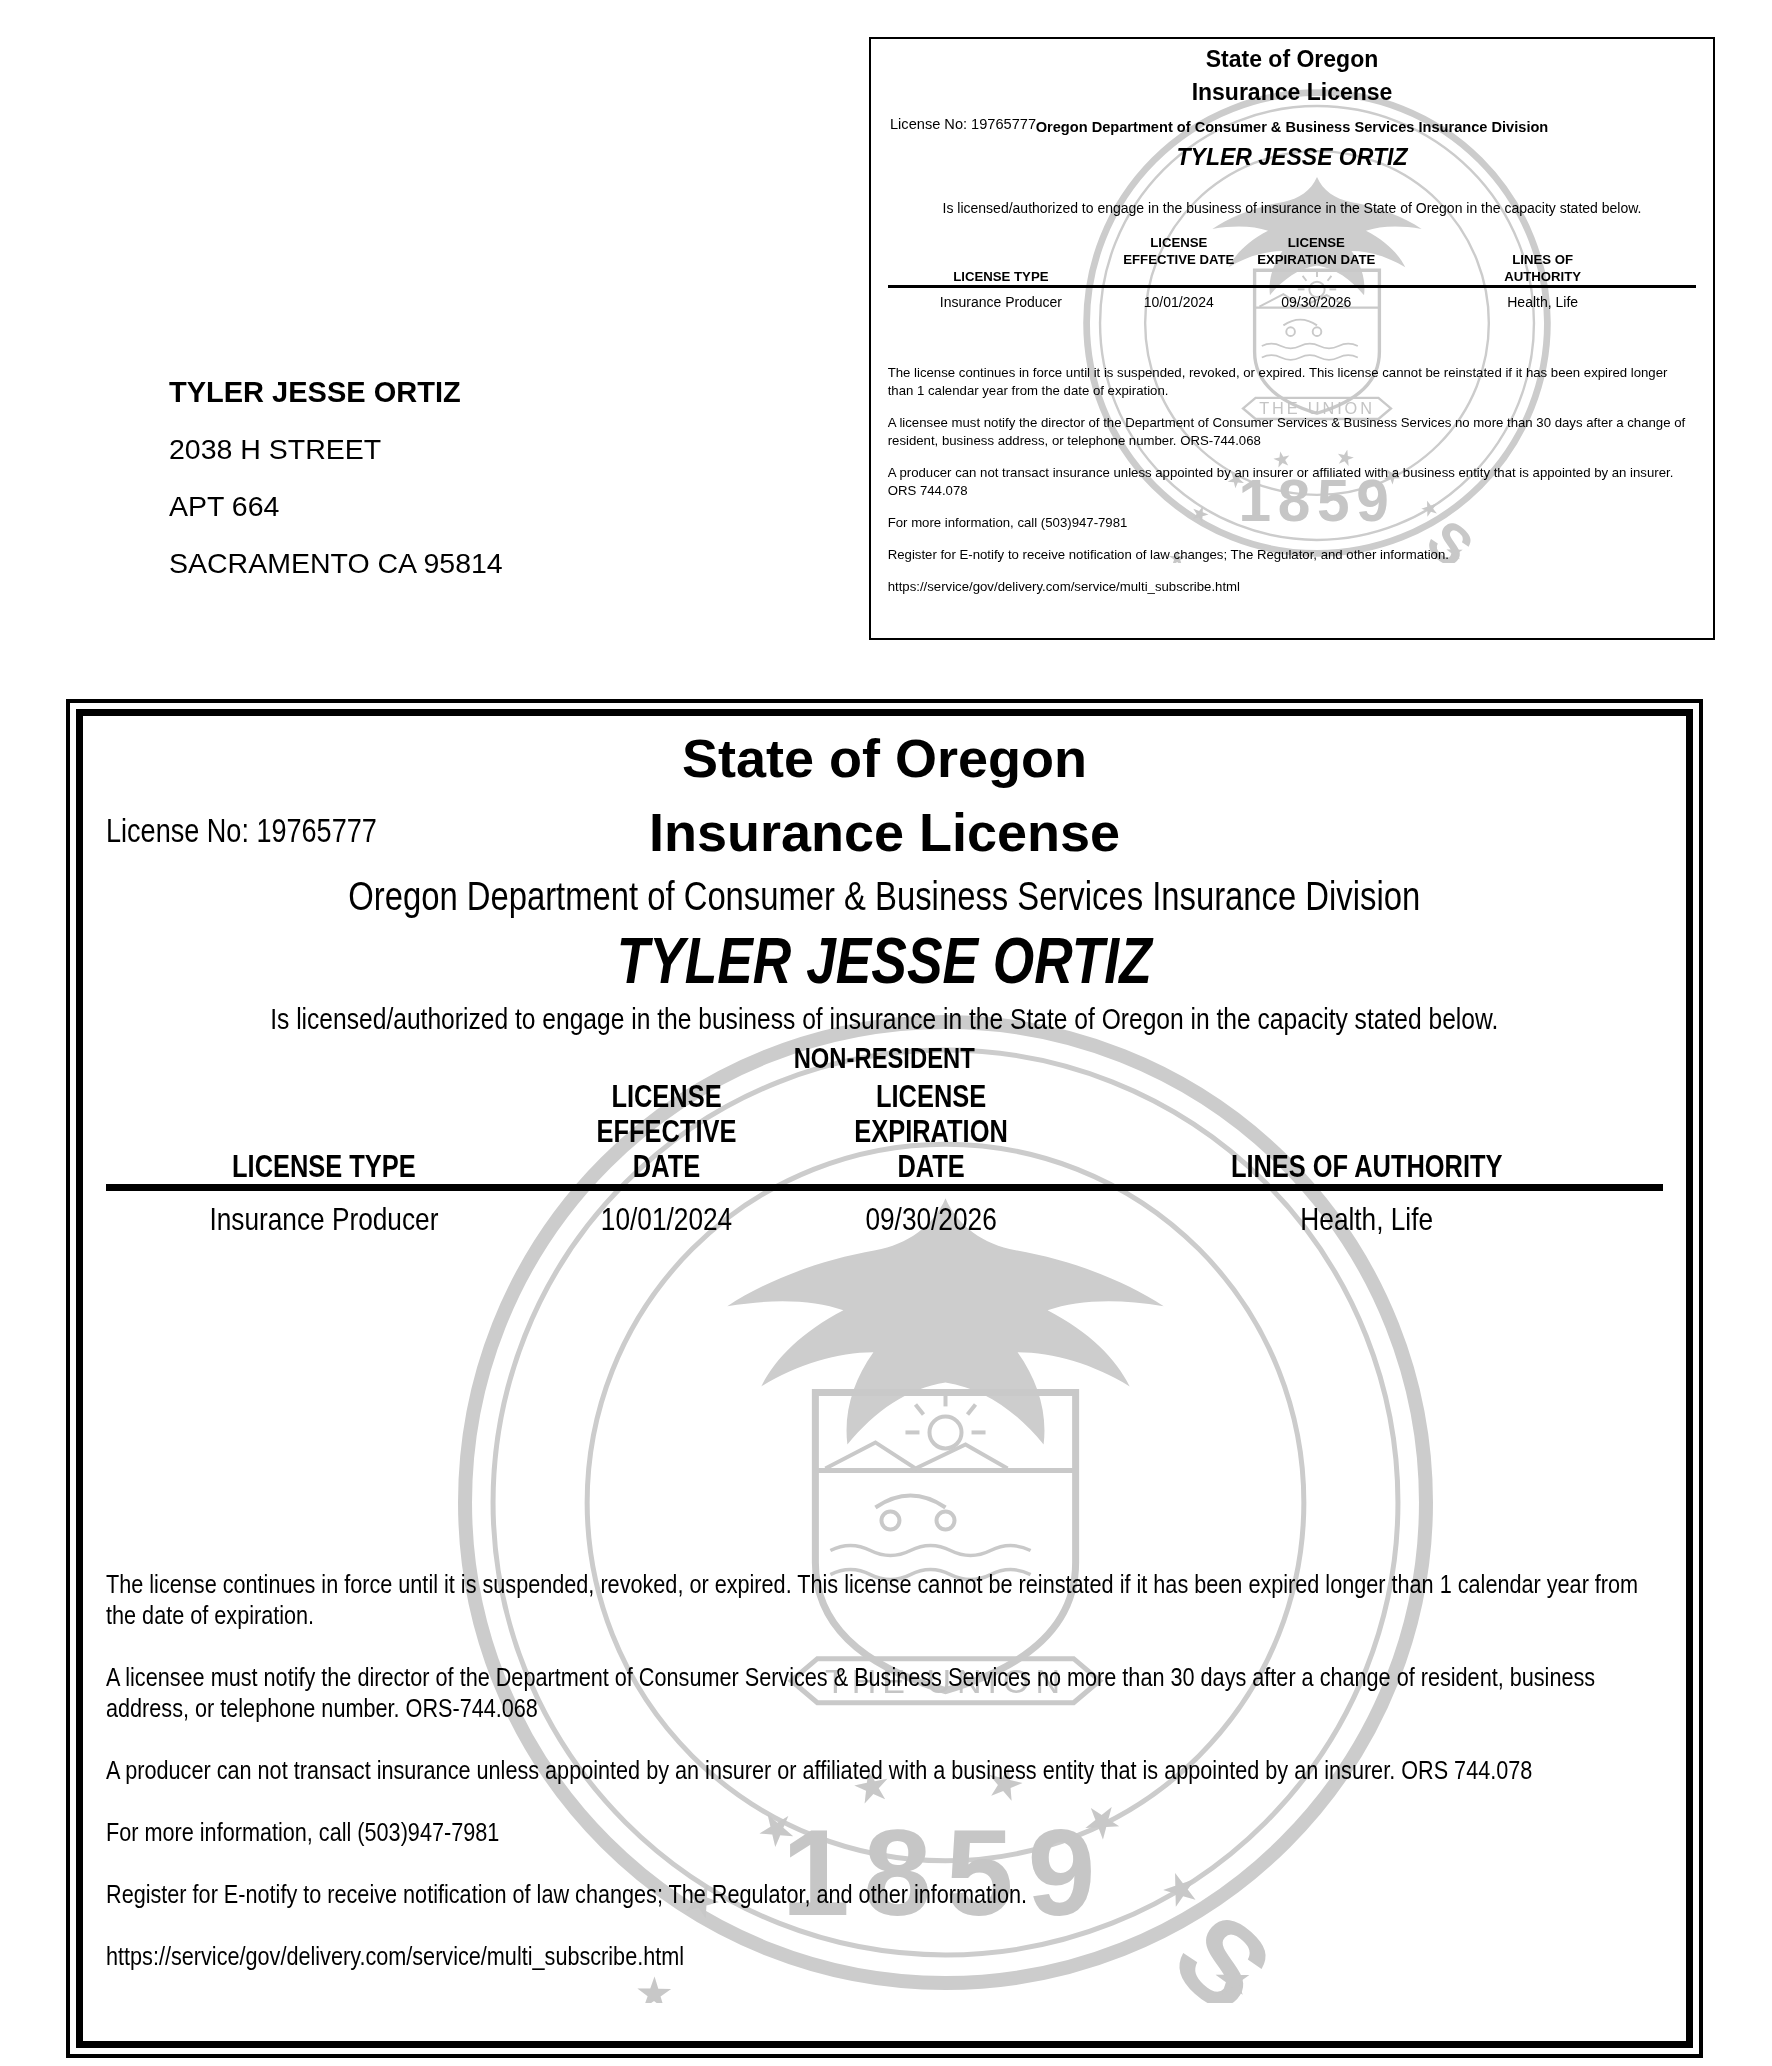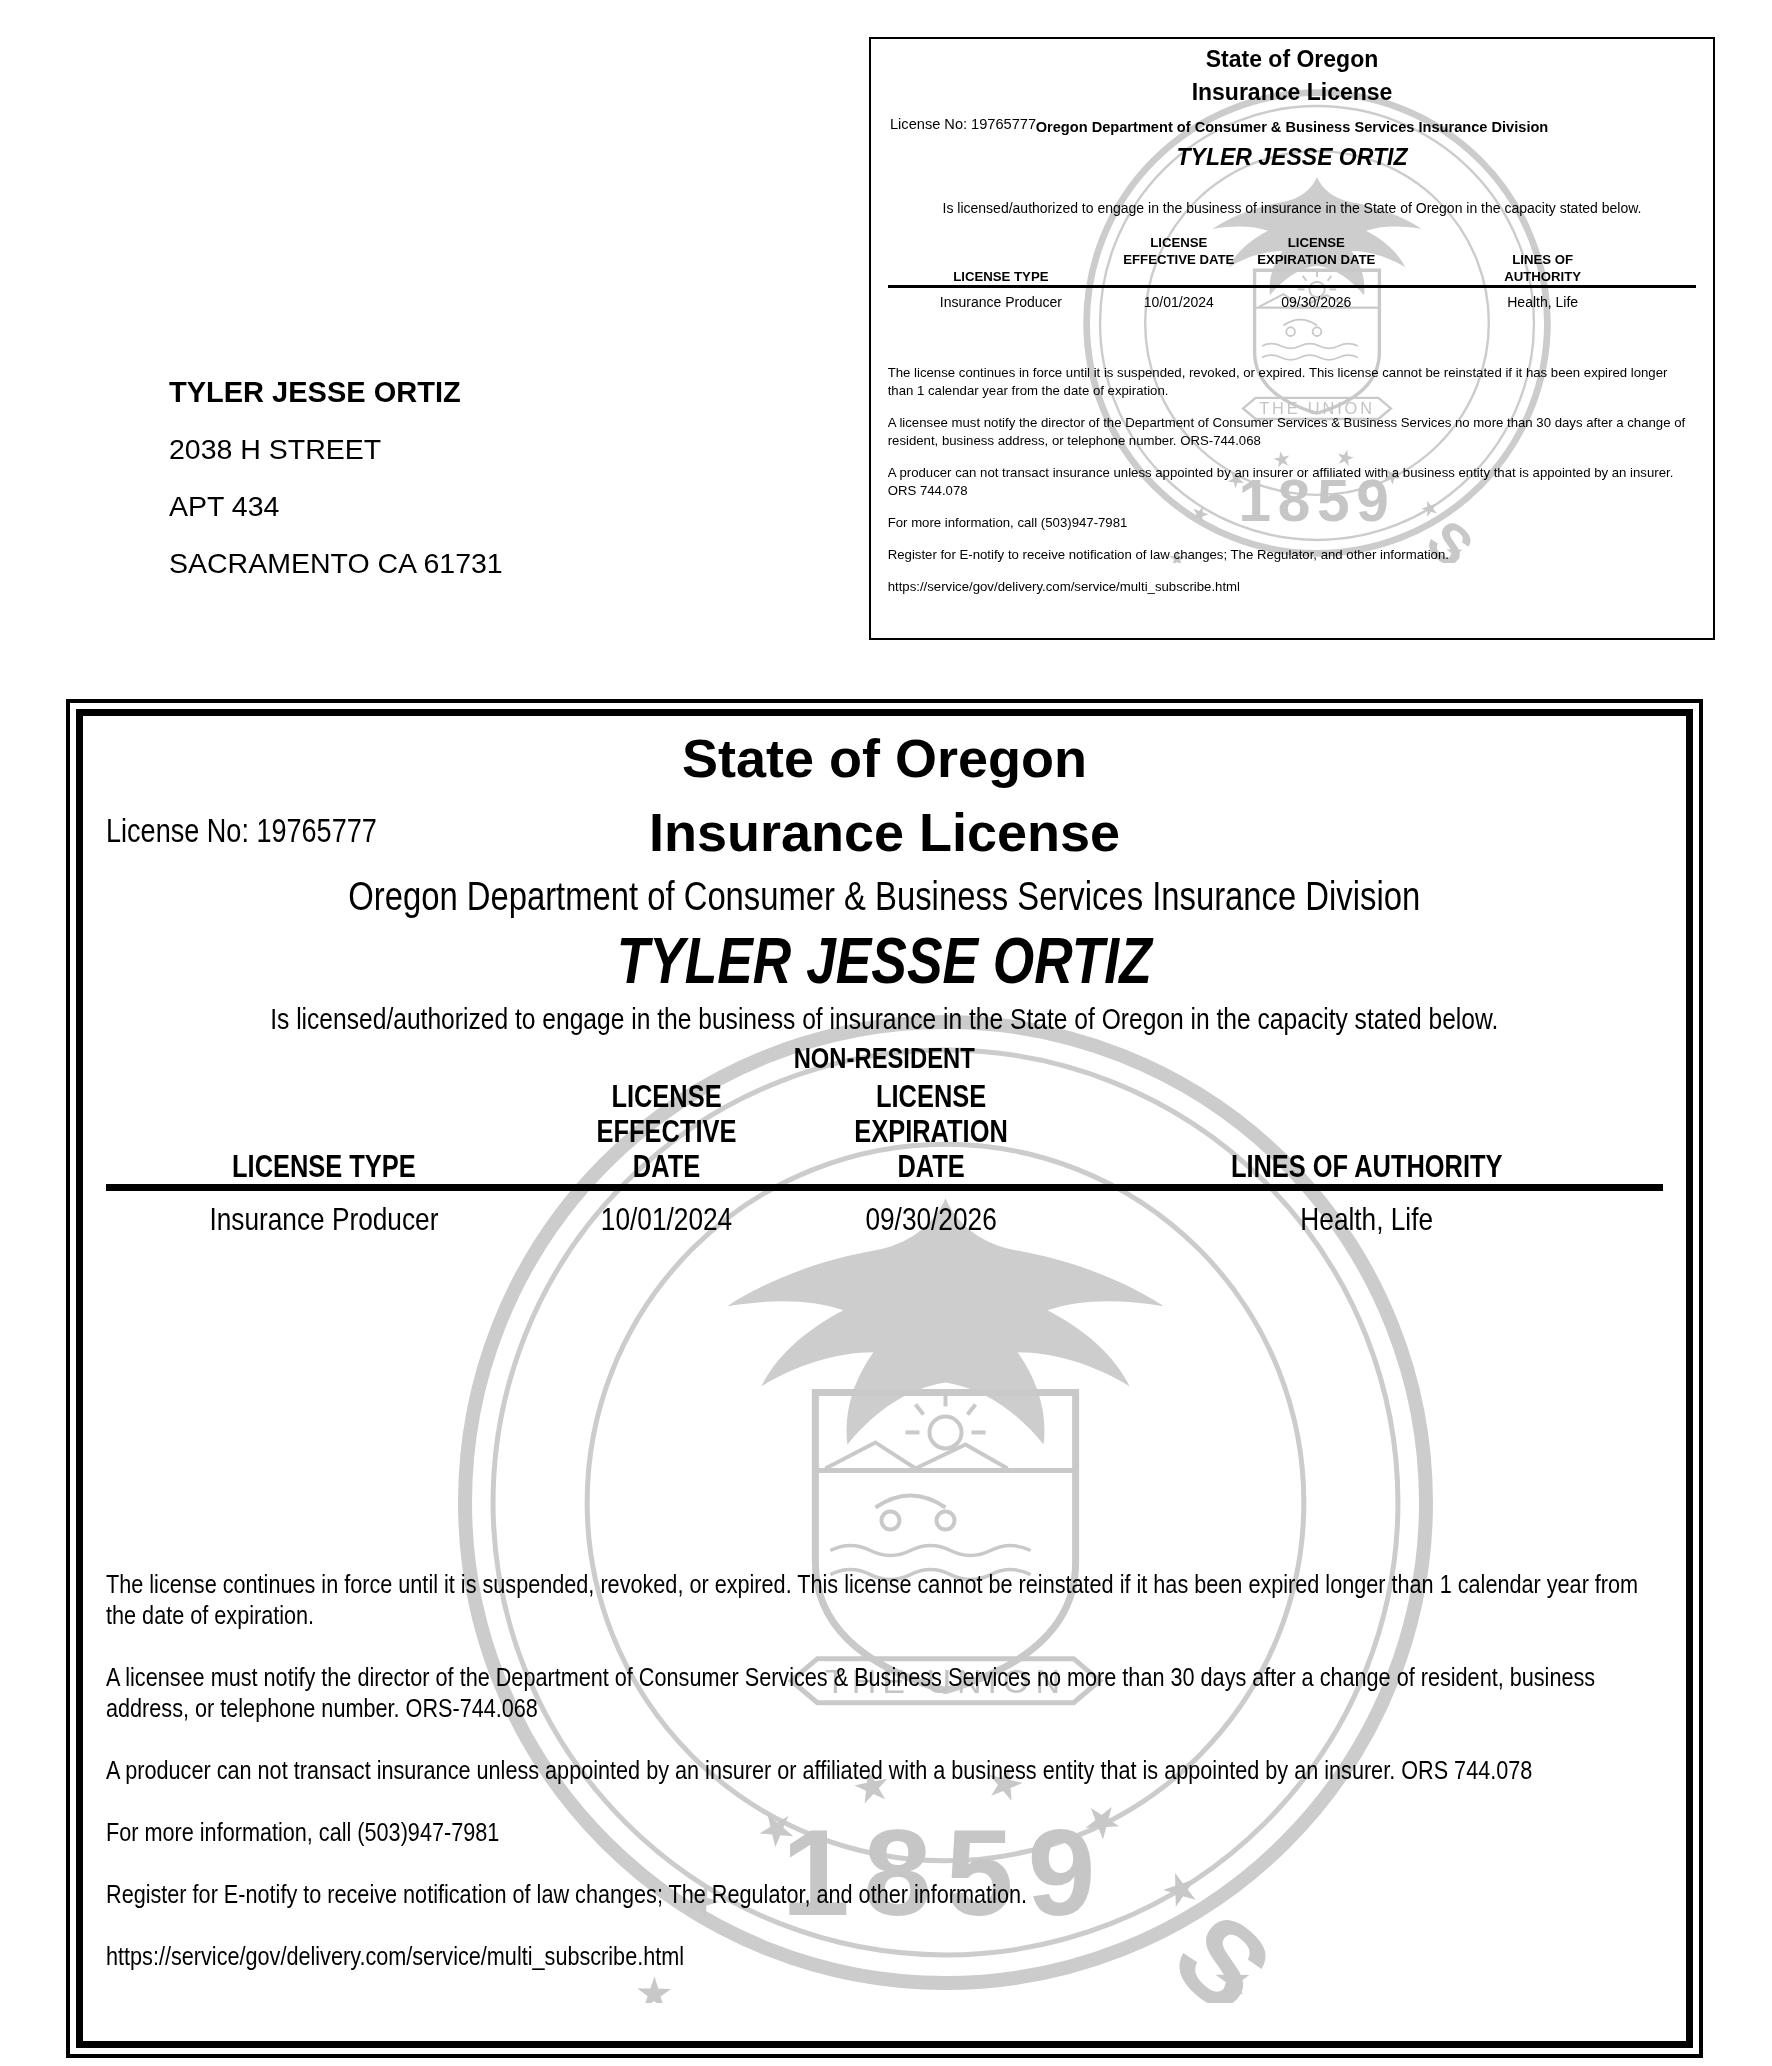--- a/index.html
+++ b/index.html
@@ -105,22 +105,22 @@
         <text x="500" y="690" text-anchor="middle" font-size="34" letter-spacing="6" fill="#c4c4c4">THE UNION</text>
       </g>
       <text x="500" y="912" text-anchor="middle" font-size="122" font-weight="bold" letter-spacing="14" fill="#c6c6c6">1859</text>
     </g>
   </defs>
 </svg>
 
 <div class="address">
   <div class="recipient">TYLER JESSE ORTIZ</div>
   <div>2038 H STREET</div>
-  <div>APT 434</div>
-  <div>SACRAMENTO CA 61731</div>
+  <div>APT 664</div>
+  <div>SACRAMENTO CA 95814</div>
 </div>
 
 <div class="card">
   <svg class="seal card-seal" viewBox="0 0 1000 1000">
       <use href="#oregon-seal"></use>
     </svg>
   <div class="c-licno">License No: 19765777</div>
   <div class="z c-title c-title1">State of Oregon</div>
   <div class="z c-title c-title2">Insurance License</div>
   <div class="z c-dept">Oregon Department of Consumer &amp; Business Services Insurance Division</div>

